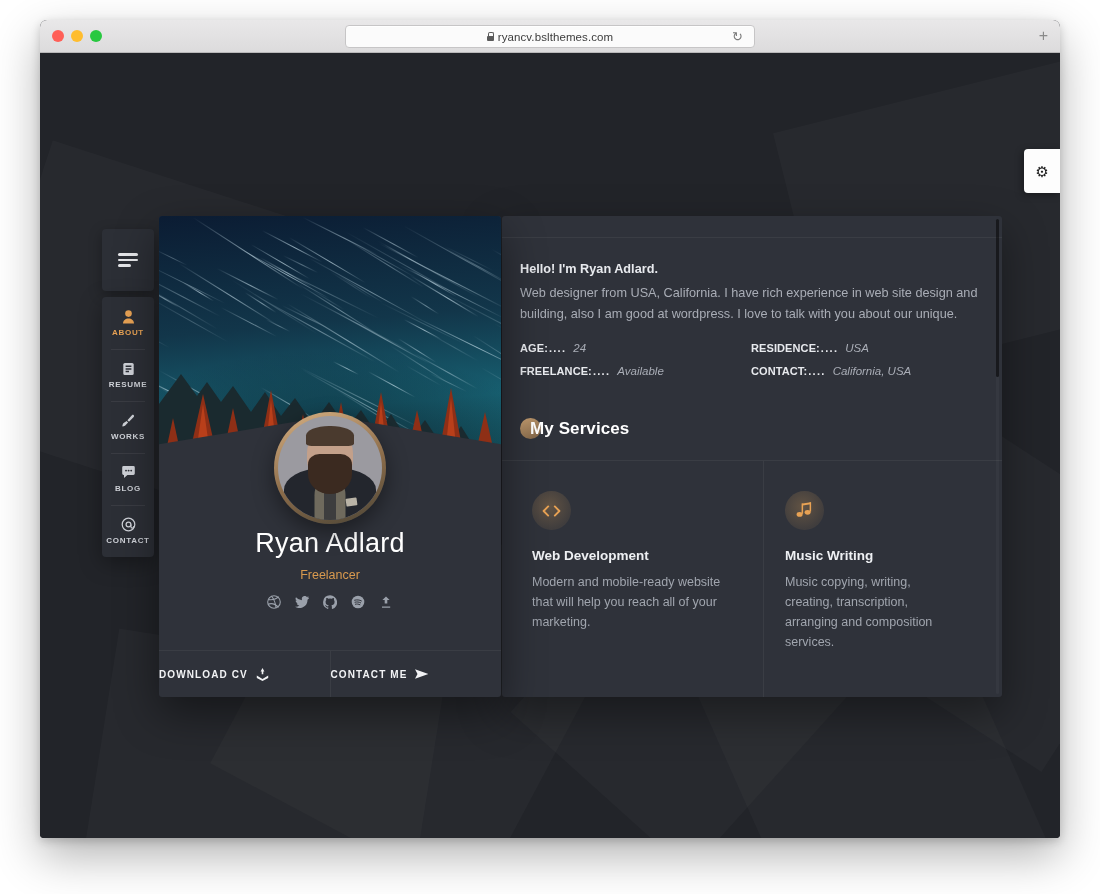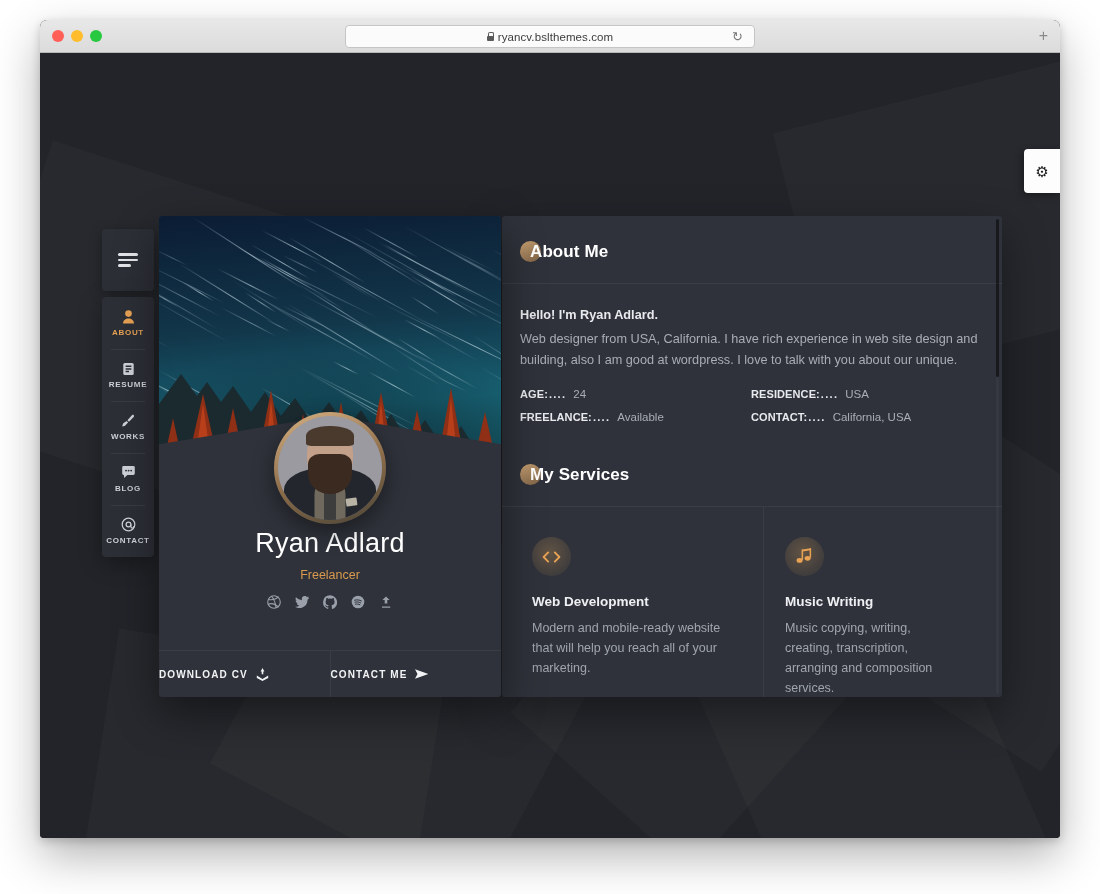--- a/index.html
+++ b/index.html
@@ -154,21 +154,21 @@
   .sec-rule{ height:1px; background:rgba(255,255,255,.055); margin:21px -20px 0 -18px; }
 
   .about-body{ padding:24px 0 0 0; }
   .about-lead{ font-size:12.7px; color:#e8eaee; font-weight:700; margin-bottom:7px; }
   .about-text{ font-size:12.7px; color:#a9adb6; line-height:20.5px; }
 
   .info-grid{ display:grid; grid-template-columns:1fr 1fr; row-gap:11px; margin-top:18px; }
   .info-row{ display:flex; align-items:baseline; font-size:11px; }
   .info-key{ color:#e8eaee; font-weight:700; letter-spacing:.1px; }
   .info-dots{ color:#e8eaee; font-weight:700; letter-spacing:1.3px; margin:0 7px 0 1px; }
-  .info-val{ color:#a9adb6; font-size:11.5px; }
+  .info-val{ color:#a9adb6; font-size:11.5px;font-style:italic; }
   .svc-grid{ display:grid; grid-template-columns:1fr 1fr; }
   .svc{ padding:30px 22px 28px 0; position:relative;margin-left:12px; }
   .svc + .svc{ padding-left:22px; }
   .svc + .svc:before{ content:""; position:absolute; left:0; top:0; bottom:-60px; width:1px; background:rgba(255,255,255,.055); }
   .svc-ico{
     width:39px; height:39px; border-radius:50%;
     background:radial-gradient(circle at 45% 40%, rgba(215,160,90,.30), rgba(215,160,90,.10) 70%);
     display:flex; align-items:center; justify-content:center; color:#e8a254; margin-bottom:18px;
   }
   .svc-ico svg{ display:block; }
@@ -442,24 +442,20 @@
           <svg width="14" height="12" viewBox="0 0 14 12" fill="currentColor">
             <path d="M0 1.2 13.4 6 0 10.8 2.5 6z"></path>
           </svg>
         </div>
       </div>
     </section>
 
     <section class="panel">
       <div class="panel-inner">
 
-        <h2 class="sec-title">
-          <span class="dot"></span>
-          <span>About Me</span>
-        </h2>
         <div class="sec-rule"></div>
 
         <div class="about-body">
           <p class="about-lead">Hello! I'm Ryan Adlard.</p>
           <p class="about-text">Web designer from USA, California. I have rich experience in web site design and building, also I am good at wordpress. I love to talk with you about our unique.</p>
 
           <div class="info-grid">
             <div class="info-row">
               <span class="info-key">AGE:</span>
               <span class="info-dots">....</span>

